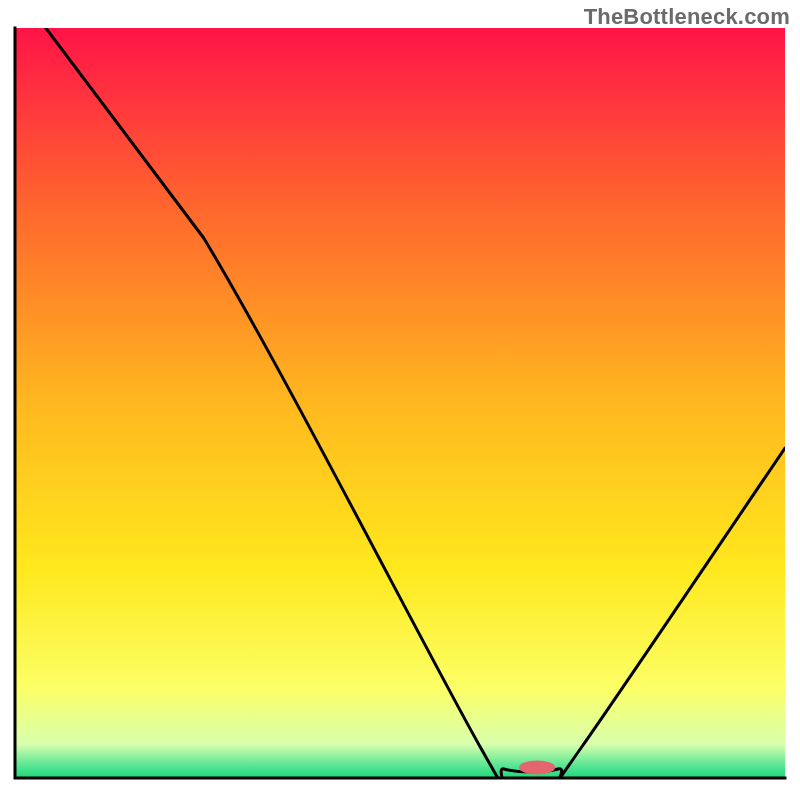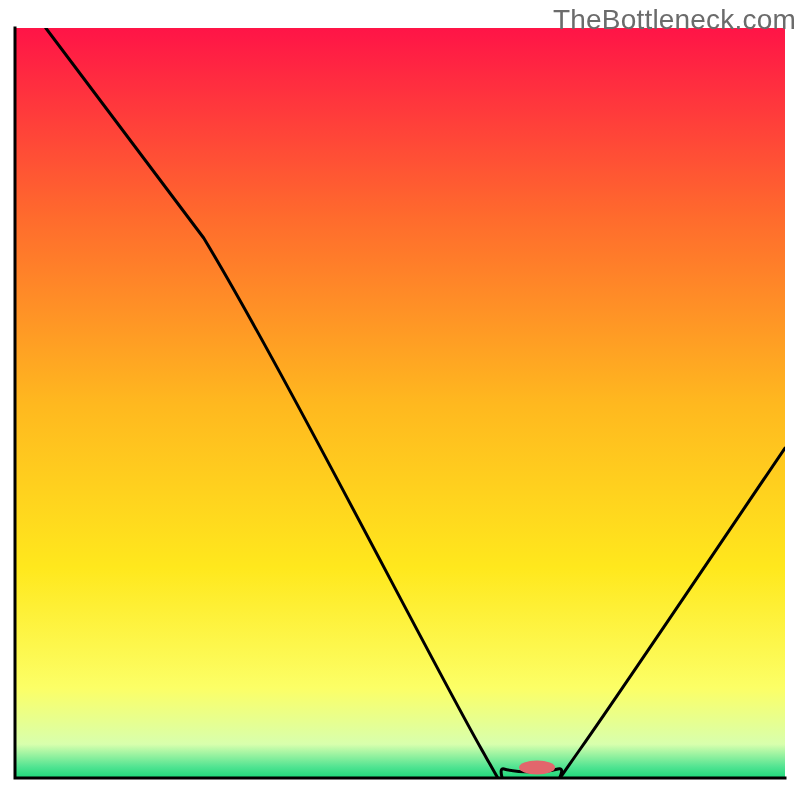--- a/index.html
+++ b/index.html
@@ -12,24 +12,24 @@
     font-family: Arial, Helvetica, sans-serif;
   }
   .stage {
     position: relative;
     width: 800px;
     height: 800px;
   }
   .watermark {
     position: absolute;
     top: 4px;
-    right: 4px;
+    right: 10px;
     color: #6b6b6b;
-    font-size: 28px;
-    font-weight: 400;
+    font-size: 22px;
+    font-weight: 700;
     letter-spacing: 0.2px;
     user-select: none;
   }
   svg.plot {
     position: absolute;
     left: 0;
     top: 0;
     width: 800px;
     height: 800px;
   }

